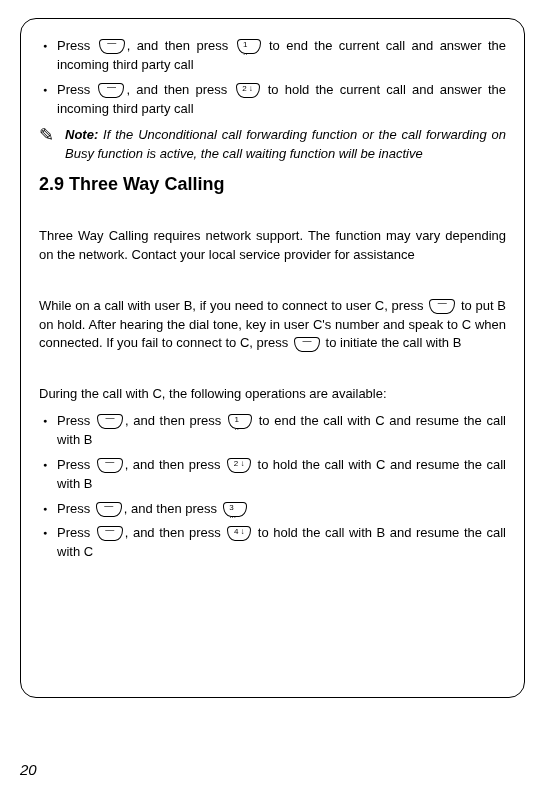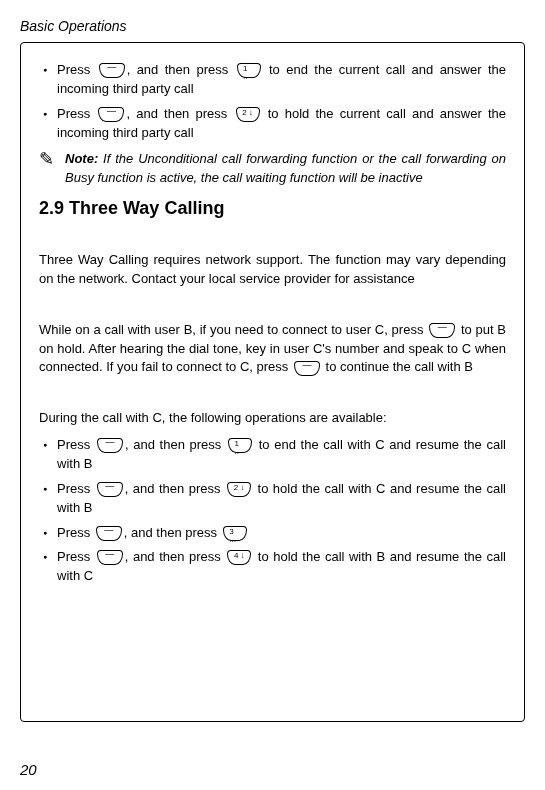--- a/index.html
+++ b/index.html
@@ -15,21 +15,21 @@
     padding: 18px 20px 10px 20px;
     box-sizing: border-box;
   }
   .header-title {
     font-style: italic;
     font-size: 14px;
     margin-bottom: 8px;
   }
   .content-box {
     border: 1.5px solid #000;
-    border-radius: 4px;
+    border-radius: 16px;
     padding: 18px 18px 18px 18px;
     min-height: 680px;
     box-sizing: border-box;
   }
   .bullet-row {
     display: flex;
     font-size: 13px;
     line-height: 1.45;
     text-align: justify;
     margin-bottom: 6px;
@@ -118,21 +118,20 @@
     left: 20px;
     font-style: italic;
     font-size: 15px;
     text-align: center;
   }
 </style>
 </head>
 <body>
 
 <div class="page">
-  <div class="header-title">Basic Operations</div>
 
   <div class="content-box">
 
     <div class="bullet-row">
       <div class="bullet-dot"></div>
       <div class="bullet-text">
         <span>Press </span><span class="key-icon key-dash"></span><span>, and then press </span><span class="key-icon small"><span class="key-num">1 ..</span></span><span> to end the current call and answer the incoming third party call</span>
       </div>
     </div>
 
@@ -148,21 +147,21 @@
       <div>
         <span class="note-label">Note:</span><span> If the Unconditional call forwarding function or the call forwarding on Busy function is active, the call waiting function will be inactive</span>
       </div>
     </div>
 
     <div class="section-heading">2.9 Three Way Calling</div>
 
     <div class="para">Three Way Calling requires network support. The function may vary depending on the network. Contact your local service provider for assistance</div>
 
     <div class="para">
-      <span>While on a call with user B, if you need to connect to user C, press </span><span class="key-icon key-dash"></span><span> to put B on hold. After hearing the dial tone, key in user C's number and speak to C when connected. If you fail to connect to C, press </span><span class="key-icon key-dash"></span><span> to continue the call with B</span>
+      <span>While on a call with user B, if you need to connect to user C, press </span><span class="key-icon key-dash"></span><span> to put B on hold. After hearing the dial tone, key in user C's number and speak to C when connected. If you fail to connect to C, press </span><span class="key-icon key-dash"></span><span> to initiate the call with B</span>
     </div>
 
     <div class="para">During the call with C, the following operations are available:</div>
 
     <div class="bullet-row">
       <div class="bullet-dot"></div>
       <div class="bullet-text">
         <span>Press </span><span class="key-icon key-dash"></span><span>, and then press </span><span class="key-icon small"><span class="key-num">1 ..</span></span><span> to end the call with C and resume the call with B</span>
       </div>
     </div>

